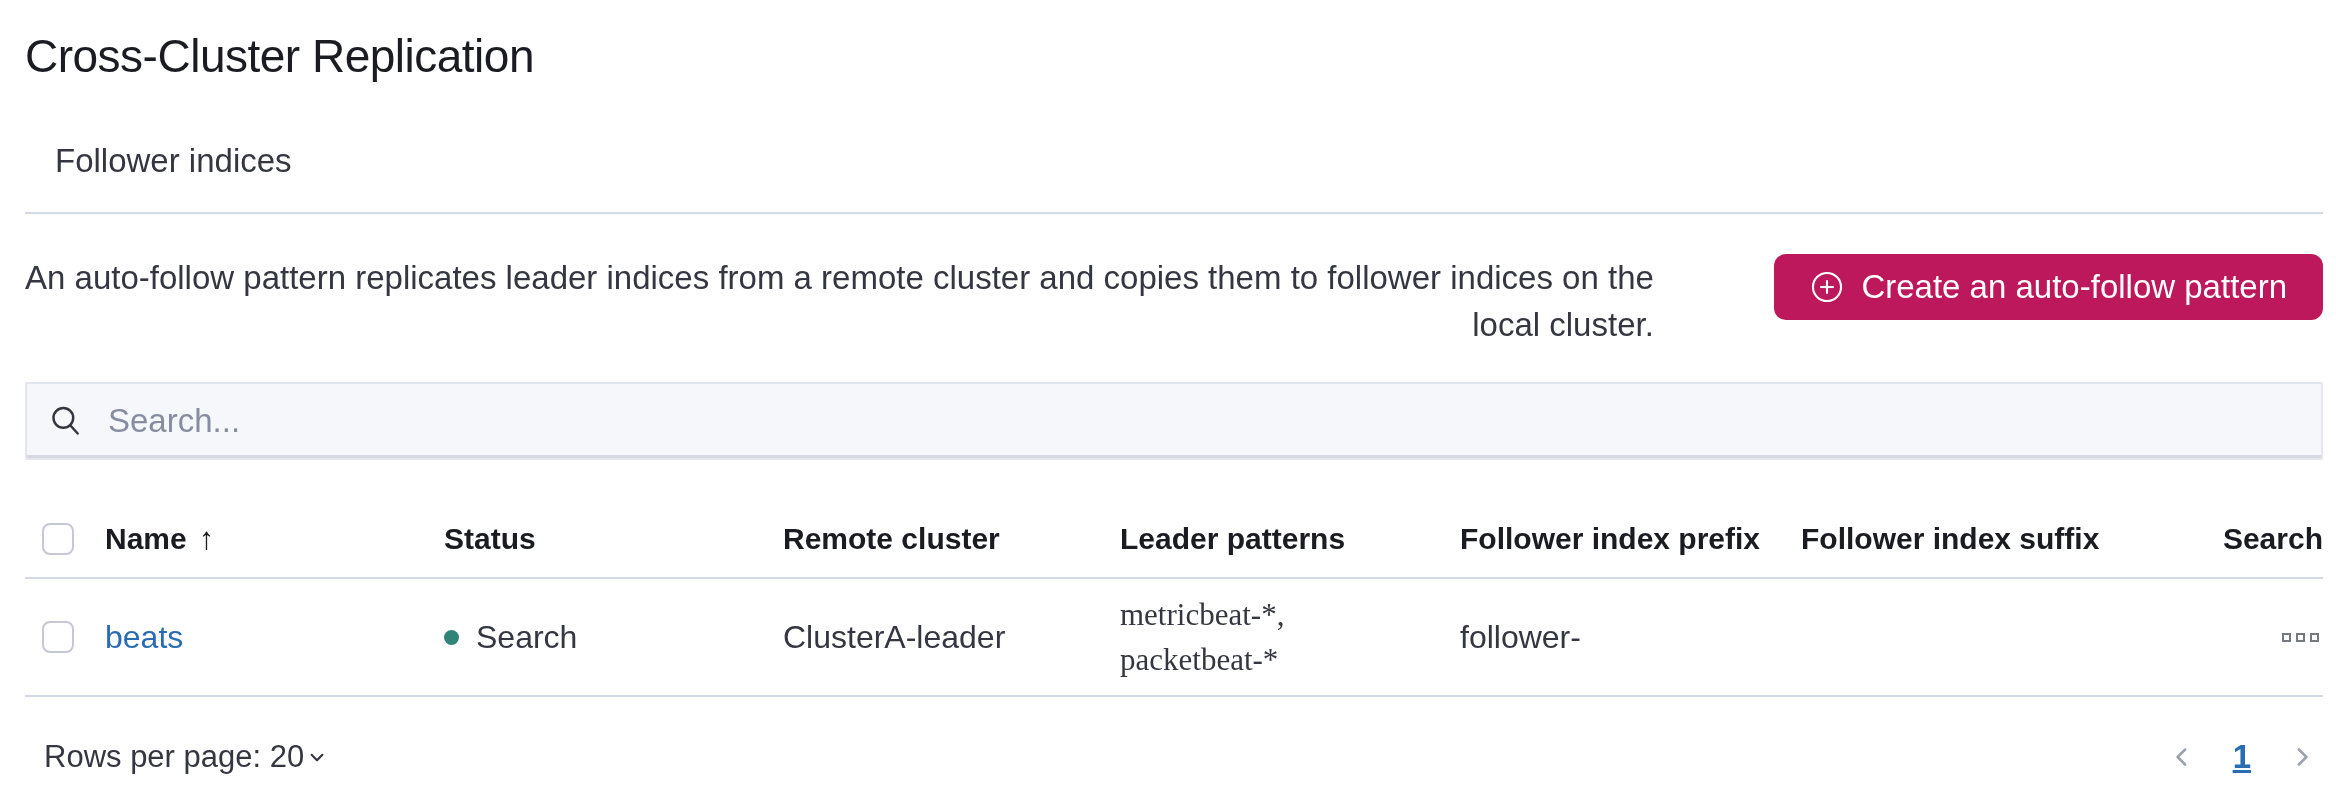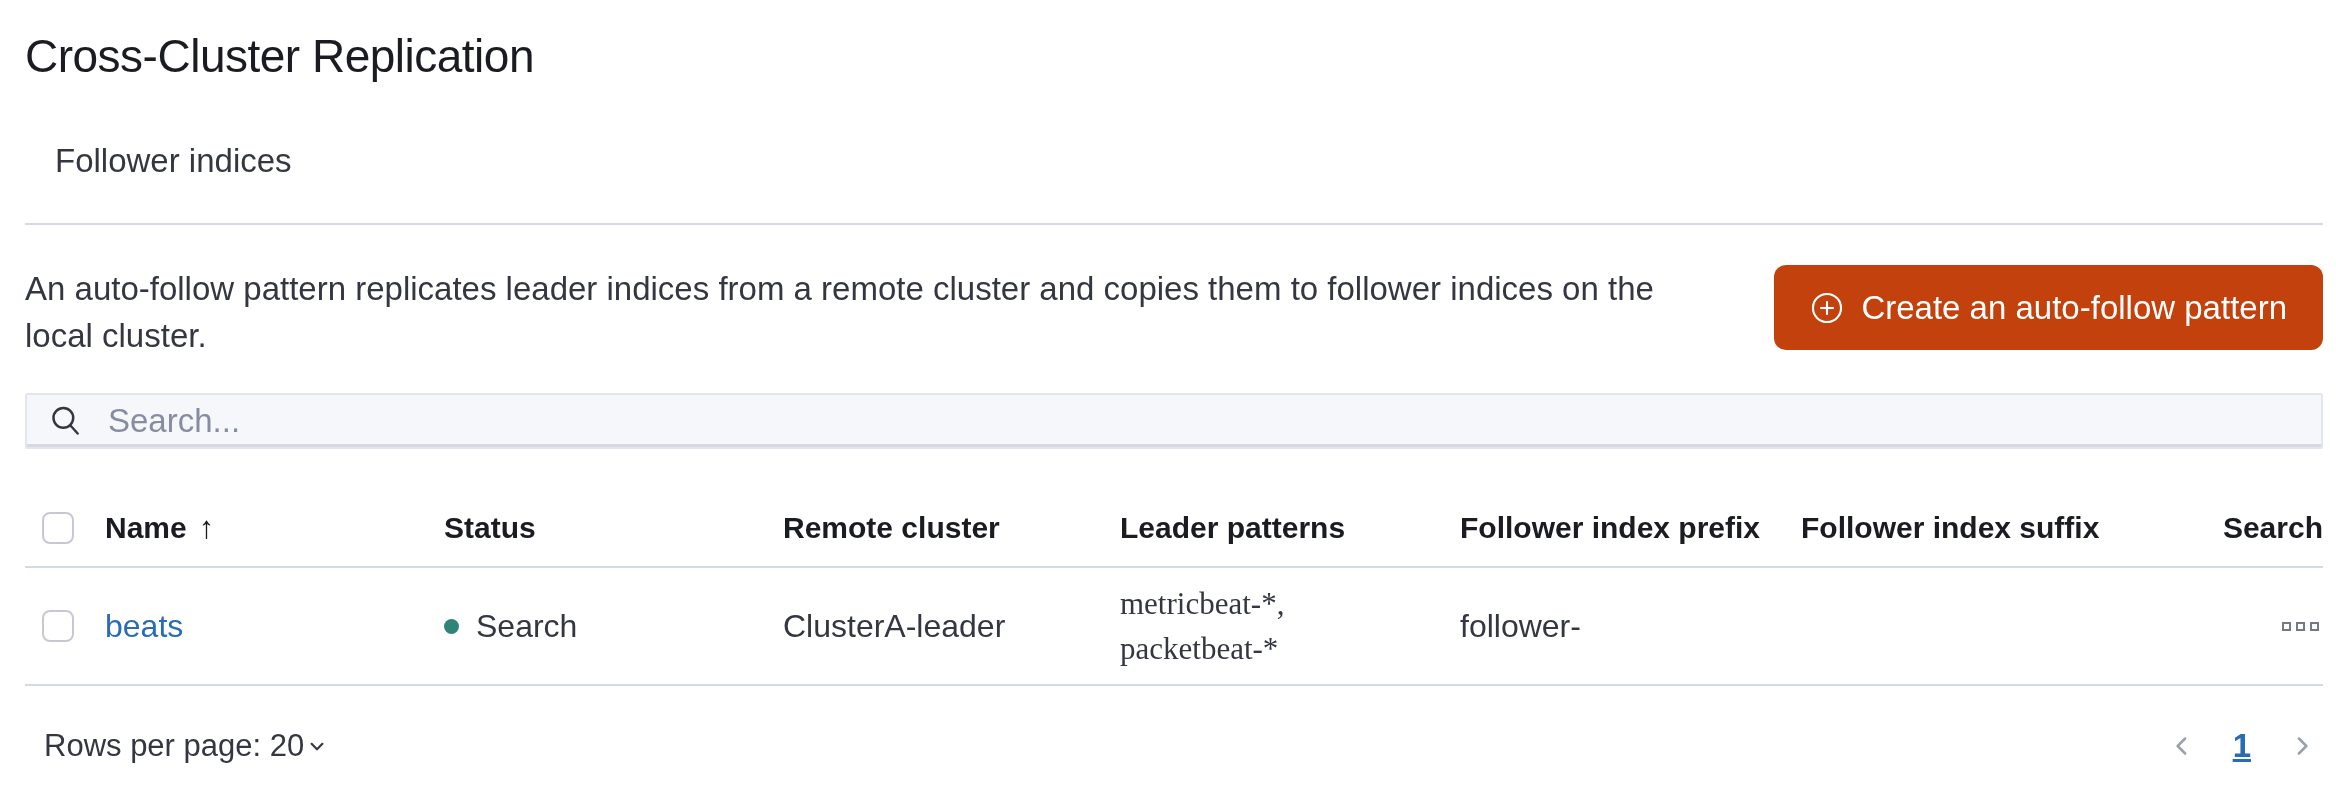--- a/index.html
+++ b/index.html
@@ -7,34 +7,34 @@
     font-family:"Liberation Sans", sans-serif; color:#343741; }
 
   .page { padding:0 13px 0 25px; width:2336px; }
 
   
   .title { margin-top:24px; font-size:46px; line-height:64px; font-weight:400;
     color:#1a1c21; letter-spacing:-0.5px; }
 
   
   .tabs { margin-top:52px; display:flex; border-bottom:2px solid #d3dae6; }
-  .tab { padding:0 30px 38px 30px; font-size:33px; line-height:42px; font-weight:500;
+  .tab { padding:0 30px 27px 30px; font-size:33px; line-height:42px; font-weight:500;
     color:#343741; margin-bottom:-2px; border-bottom:5px solid transparent; cursor:pointer; }
   .tab.active { color:#2a6cb3; border-bottom-color:#2a6cb3; }
 
   
   .intro { margin-top:40px; display:flex; justify-content:space-between; align-items:flex-start; }
-  .desc { font-size:33px; line-height:47px; color:#343741; max-width:1760px; }
+  .desc { font-size:33px; line-height:47px; color:#343741; max-width:1760px;text-align:right; }
   .desc span { display:block; }
-  .create-btn { display:flex; align-items:center; gap:17px; height:85px; padding:0 36px;
-    background:#c2410c; color:#ffffff; border:none; border-radius:12px;
+  .create-btn { display:flex; align-items:center; gap:17px; height:66px; padding:0 36px;
+    background:#be185d; color:#ffffff; border:none; border-radius:12px;
     font-family:"Liberation Sans", sans-serif; font-size:33px; font-weight:500; cursor:pointer; }
 
   
-  .searchbar { margin-top:34px; height:56px; width:2298px; background:#f6f7fb;
+  .searchbar { margin-top:34px; height:78px; width:2298px; background:#f6f7fb;
     border:2px solid #e3e6ef; border-radius:2px; display:flex; align-items:center;
     padding:0 22px; box-shadow:inset 0 -3px 0 rgba(105,115,135,0.22); }
   .searchbar svg { flex:0 0 auto; }
   .searchbar input { flex:1; margin-left:25px; border:none; outline:none; background:transparent;
     font-family:"Liberation Sans", sans-serif; font-size:33px; color:#343741; }
   .searchbar input::placeholder { color:#878da0; opacity:1; }
 
   
   .table { margin-top:40px; width:2298px; }
   .tr { display:grid; grid-template-columns:80px 339px 339px 337px 340px 341px 340px auto;

